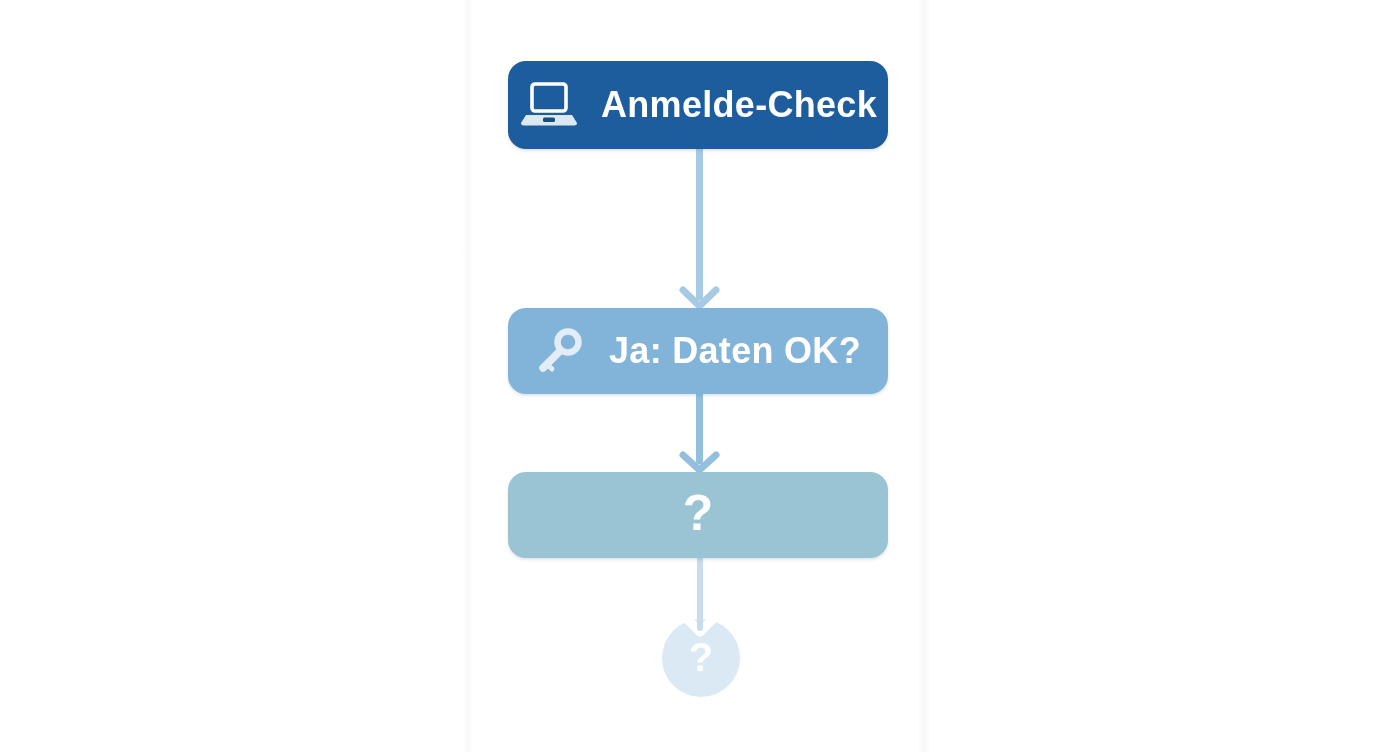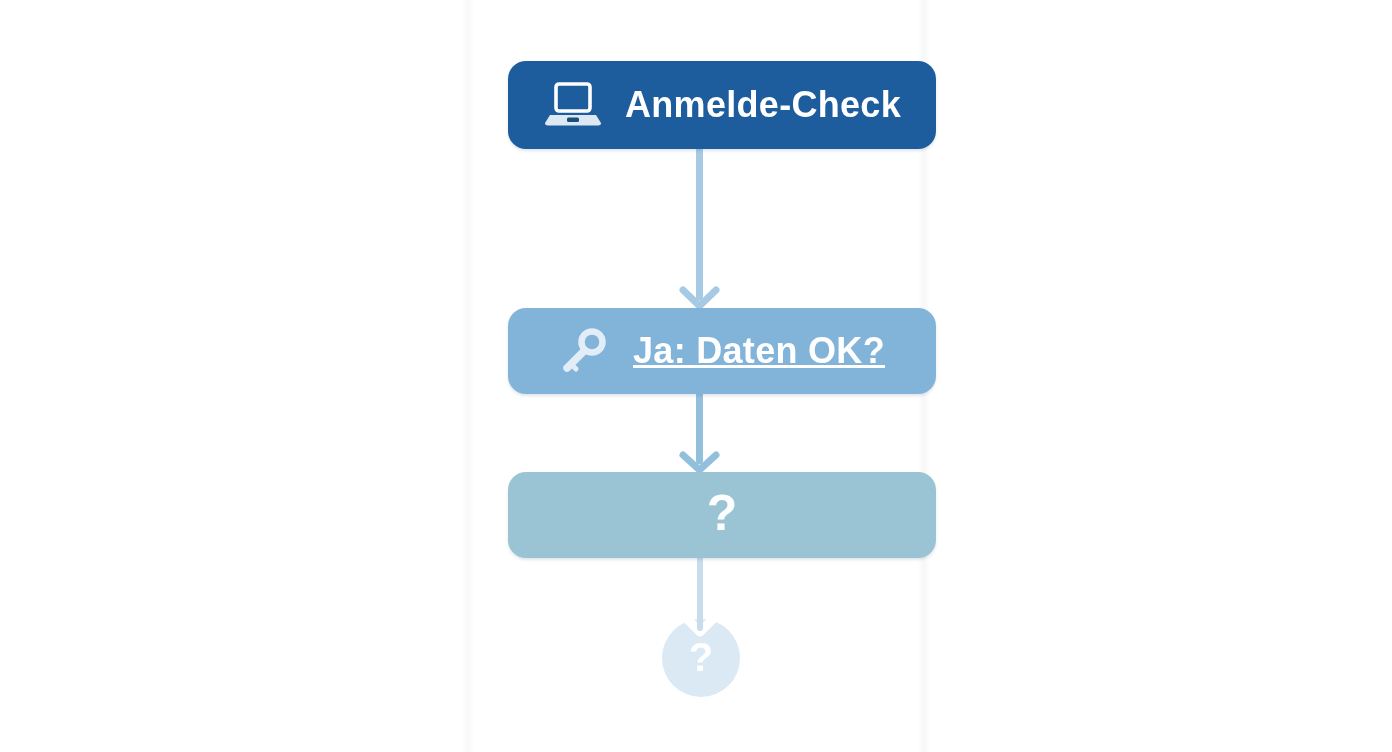--- a/index.html
+++ b/index.html
@@ -5,28 +5,28 @@
   html,body { margin:0; padding:0; background:#ffffff; }
   .canvas {
     position:relative; width:1392px; height:752px; background:#ffffff;
     overflow:hidden; font-family:"Liberation Sans","DejaVu Sans",sans-serif;
   }
   .edge-strip { position:absolute; top:0; bottom:0; width:12px; z-index:0; }
   .edge-strip.left  { left:462px;  background:linear-gradient(90deg, rgba(140,150,165,0), rgba(140,150,165,0.06), rgba(140,150,165,0)); }
   .edge-strip.right { left:918px;  background:linear-gradient(90deg, rgba(140,150,165,0), rgba(140,150,165,0.08), rgba(140,150,165,0)); }
 
   .node {
-    position:absolute; left:508px; width:428px;
+    position:absolute; left:508px; width:380px;
     display:flex; align-items:center; justify-content:center; gap:22px;
     border-radius:18px; color:#ffffff; z-index:3;
     box-shadow:0 2px 3px rgba(40,70,110,0.14);
   }
   .node .label { font-size:36px; font-weight:700; letter-spacing:0.3px; white-space:nowrap; }
   .node1 { top:61px;  height:88px; }
-  .node2 { top:308px; height:86px;text-decoration:underline; }
+  .node2 { top:308px; height:86px; }
   .node3 { top:472px; height:86px; }
 
   .icon-wrap { display:flex; align-items:center; justify-content:center; }
   .qmark-icon {
     font-size:50px; font-weight:800; line-height:1; color:#fdfefe;
     transform:translateY(-2px);
   }
 
   .connectors { position:absolute; left:0; top:0; z-index:2; pointer-events:none; }
 

